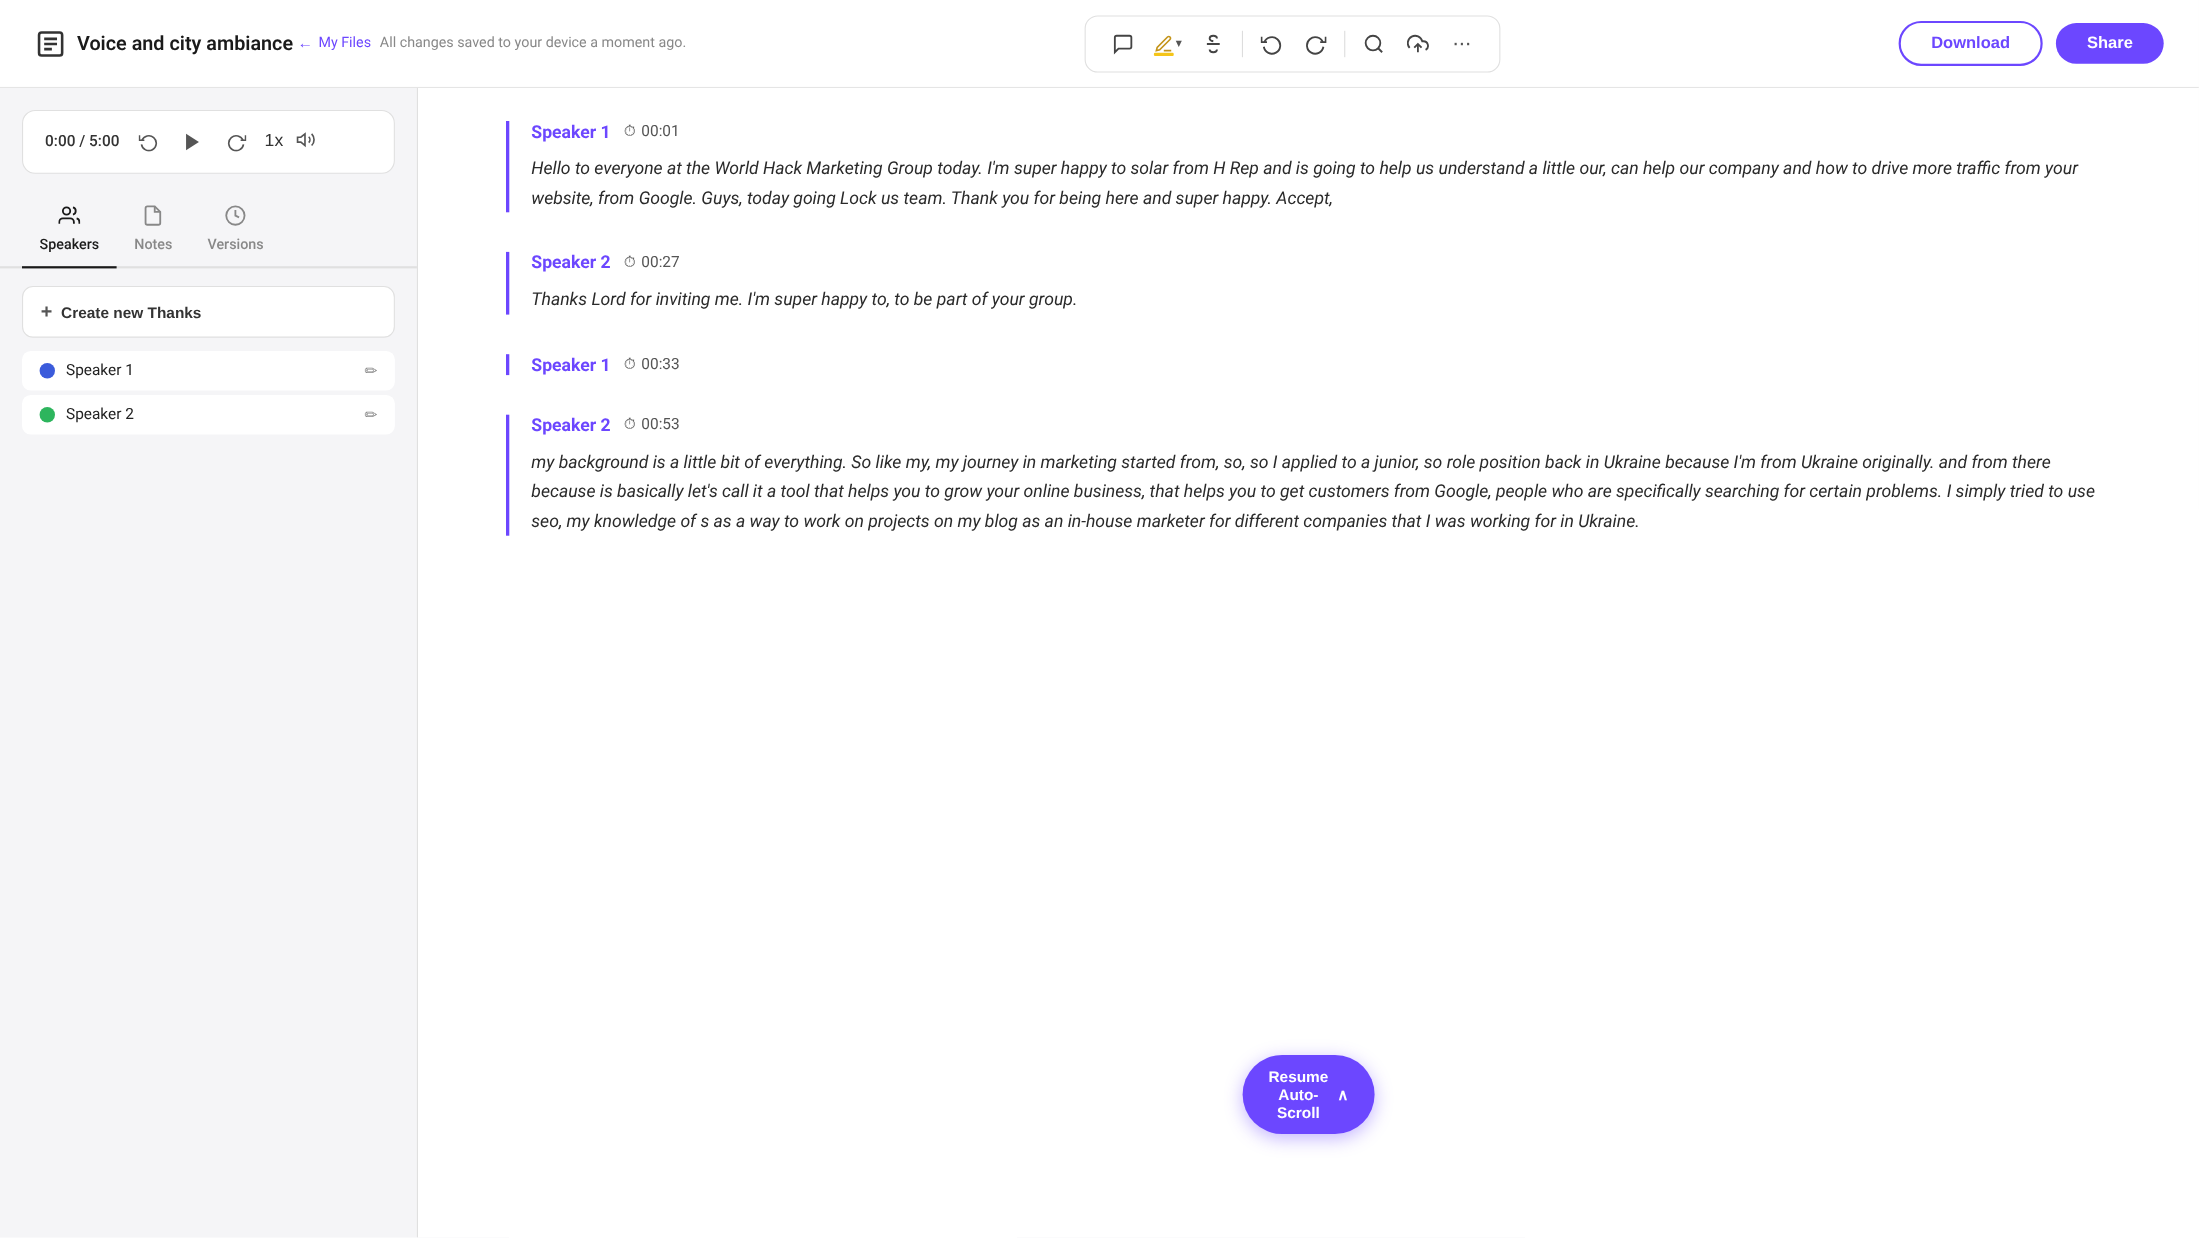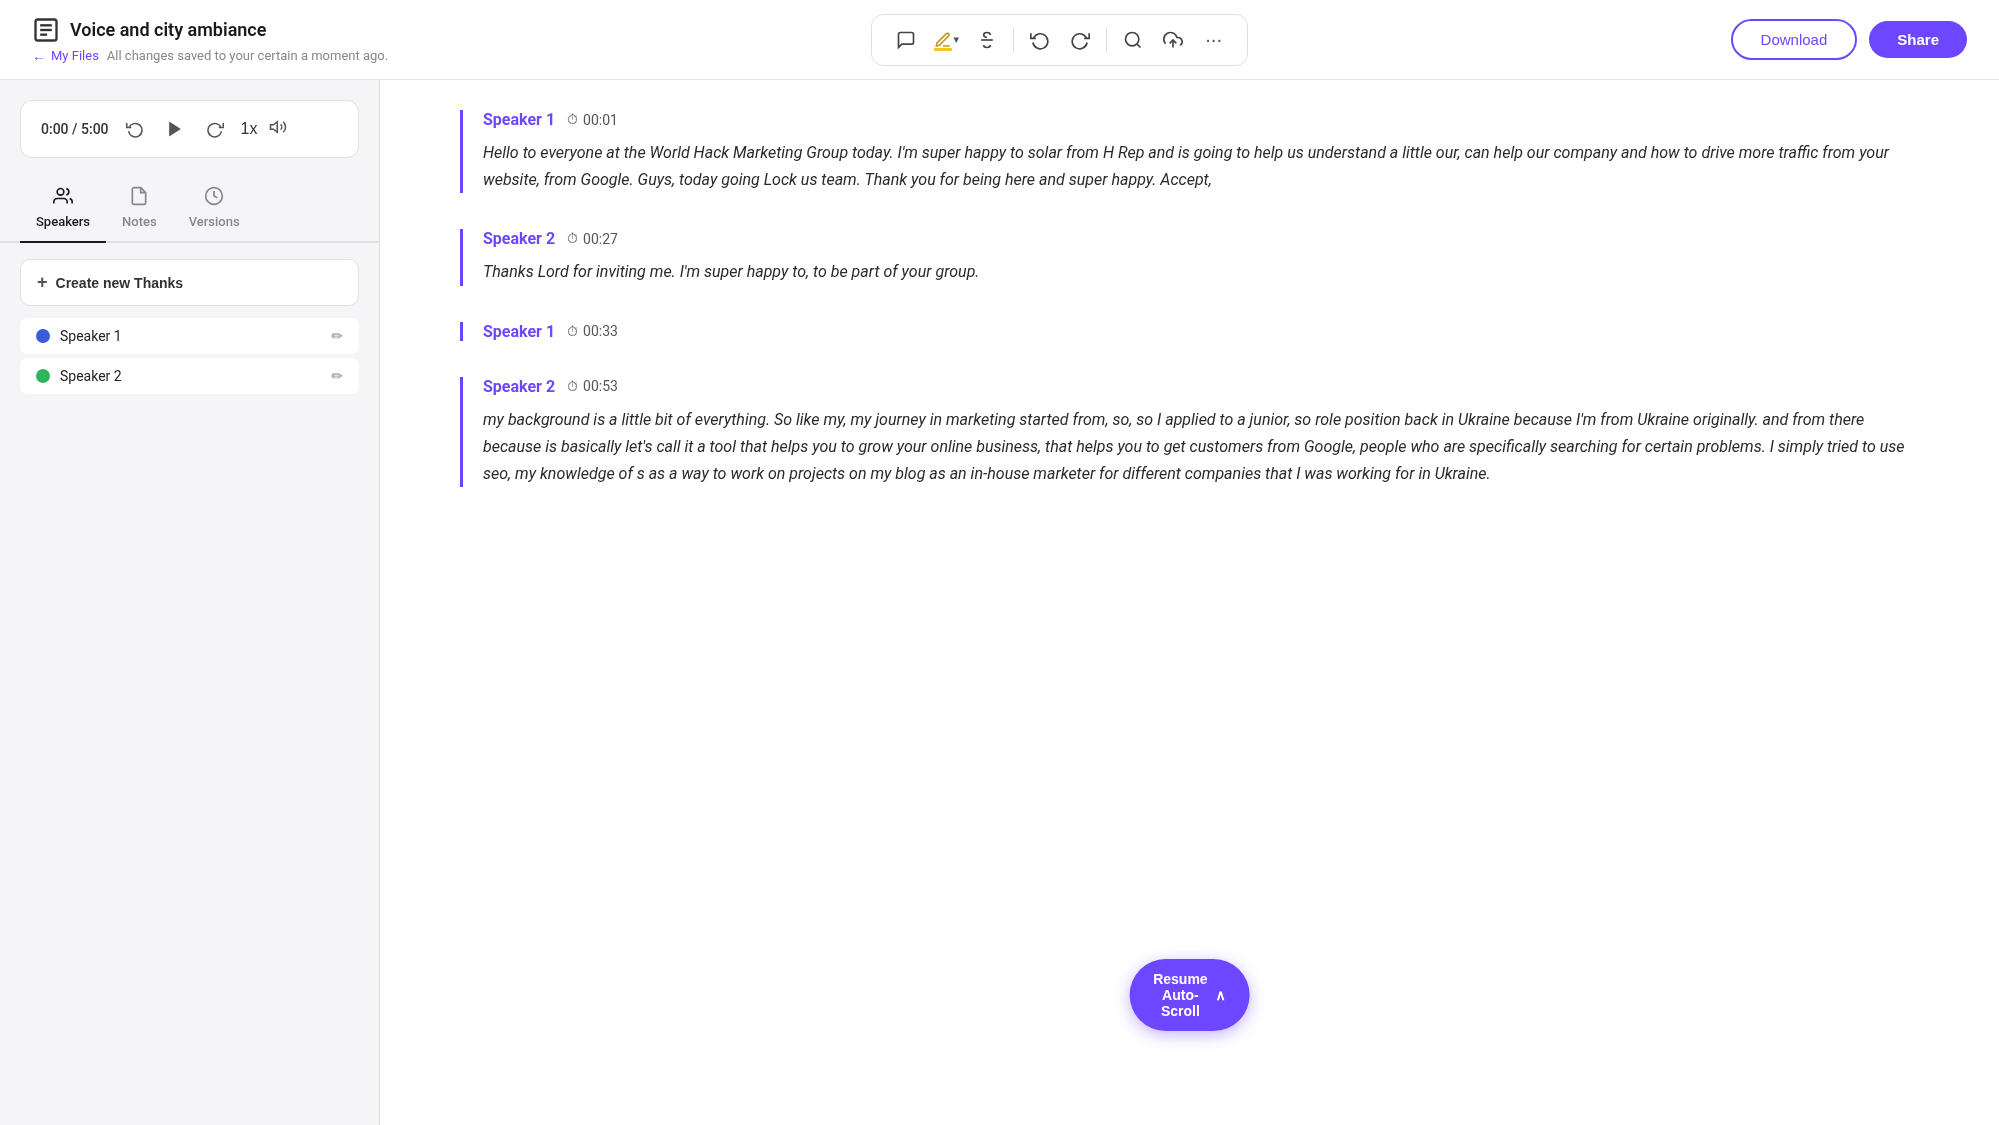--- a/index.html
+++ b/index.html
@@ -18,21 +18,20 @@
       align-items: center;
       justify-content: space-between;
       padding: 0 32px;
       height: 80px;
       background: #fff;
       border-bottom: 1px solid #e5e5e5;
       position: relative;
     }
     .header-left {
       display: flex;
-      flex-direction: column;
       gap: 4px;
     }
     .title-row {
       display: flex;
       align-items: center;
       gap: 10px;
     }
     .title-icon {
       width: 28px;
       height: 28px;
@@ -117,21 +116,21 @@
       align-items: center;
       gap: 12px;
     }
     .btn-download {
       padding: 10px 28px;
       border: 2px solid #6c47ff;
       border-radius: 50px;
       background: transparent;
       color: #6c47ff;
       font-size: 15px;
-      font-weight: 400;
+      font-weight: 700;
       cursor: pointer;
     }
     .btn-share {
       padding: 10px 28px;
       border: none;
       border-radius: 50px;
       background: #6c47ff;
       color: #fff;
       font-size: 15px;
       font-weight: 600;
@@ -368,21 +367,21 @@
         <line x1="7" y1="12" x2="17" y2="12"></line>
         <line x1="7" y1="16" x2="13" y2="16"></line>
       </svg>
       <span class="app-title">Voice and city ambiance</span>
     </div>
     <div style="display:flex;align-items:center;">
       <span class="back-link">
         <span class="back-arrow">←</span>
         <span>My Files</span>
       </span>
-      <span class="autosave-text">All changes saved to your certain a moment ago.</span>
+      <span class="autosave-text">All changes saved to your device a moment ago.</span>
     </div>
   </div>
 
   <div class="toolbar">
     <button class="toolbar-btn">
       <svg width="20" height="20" viewBox="0 0 24 24" fill="none" stroke="currentColor" stroke-width="2">
         <path d="M21 15a2 2 0 0 1-2 2H7l-4 4V5a2 2 0 0 1 2-2h14a2 2 0 0 1 2 2z"></path>
       </svg>
     </button>
     <button class="toolbar-btn with-chevron" style="position:relative;">

